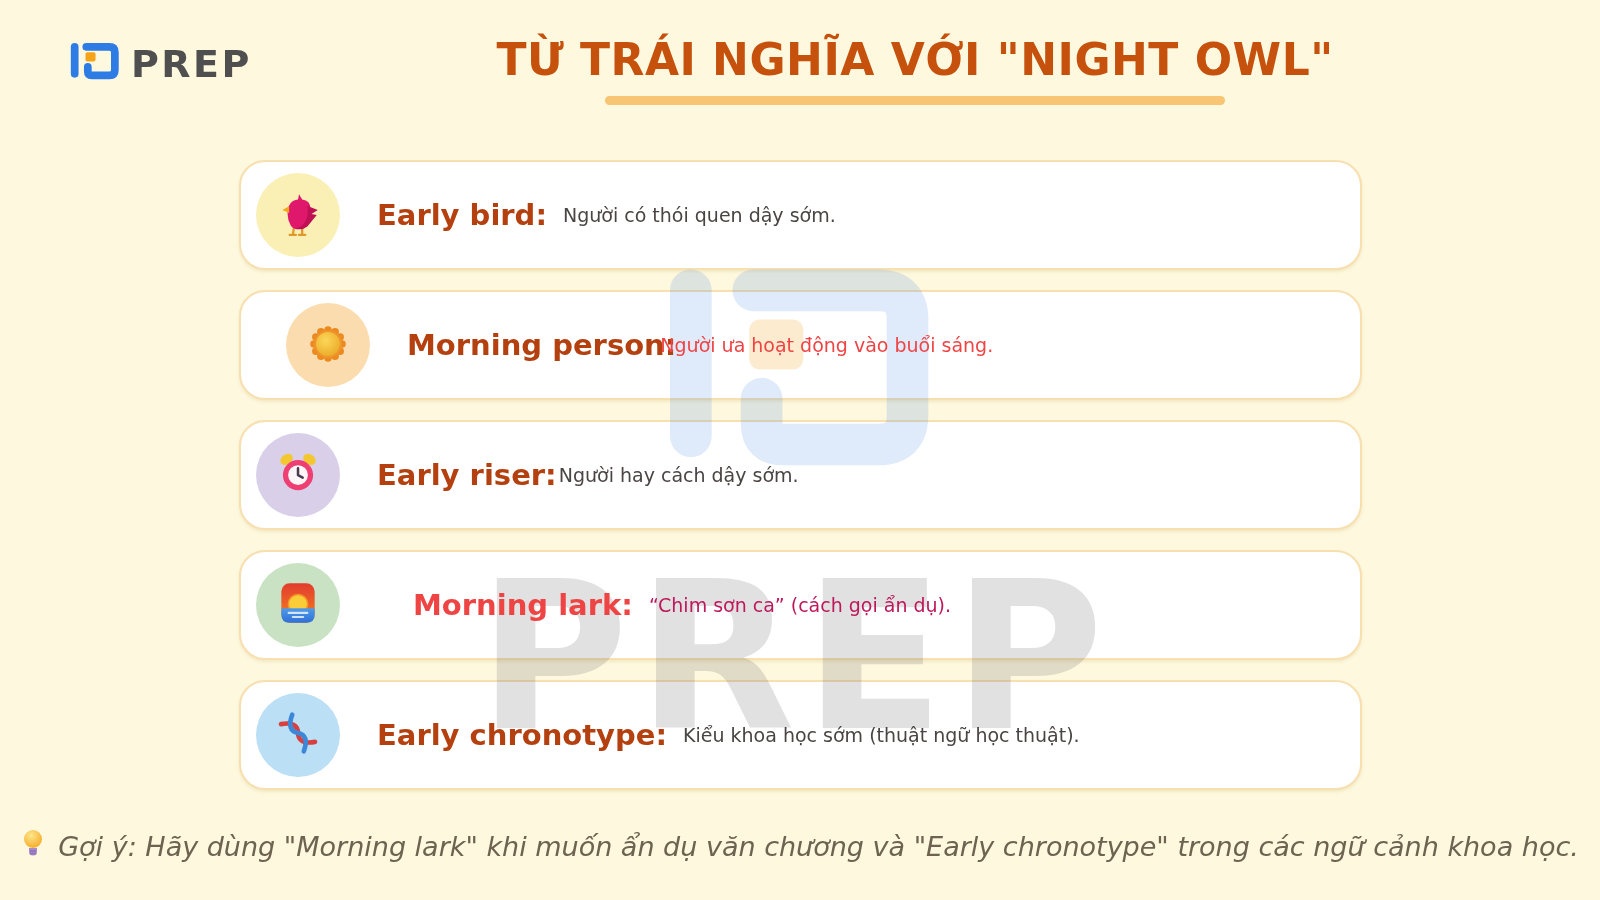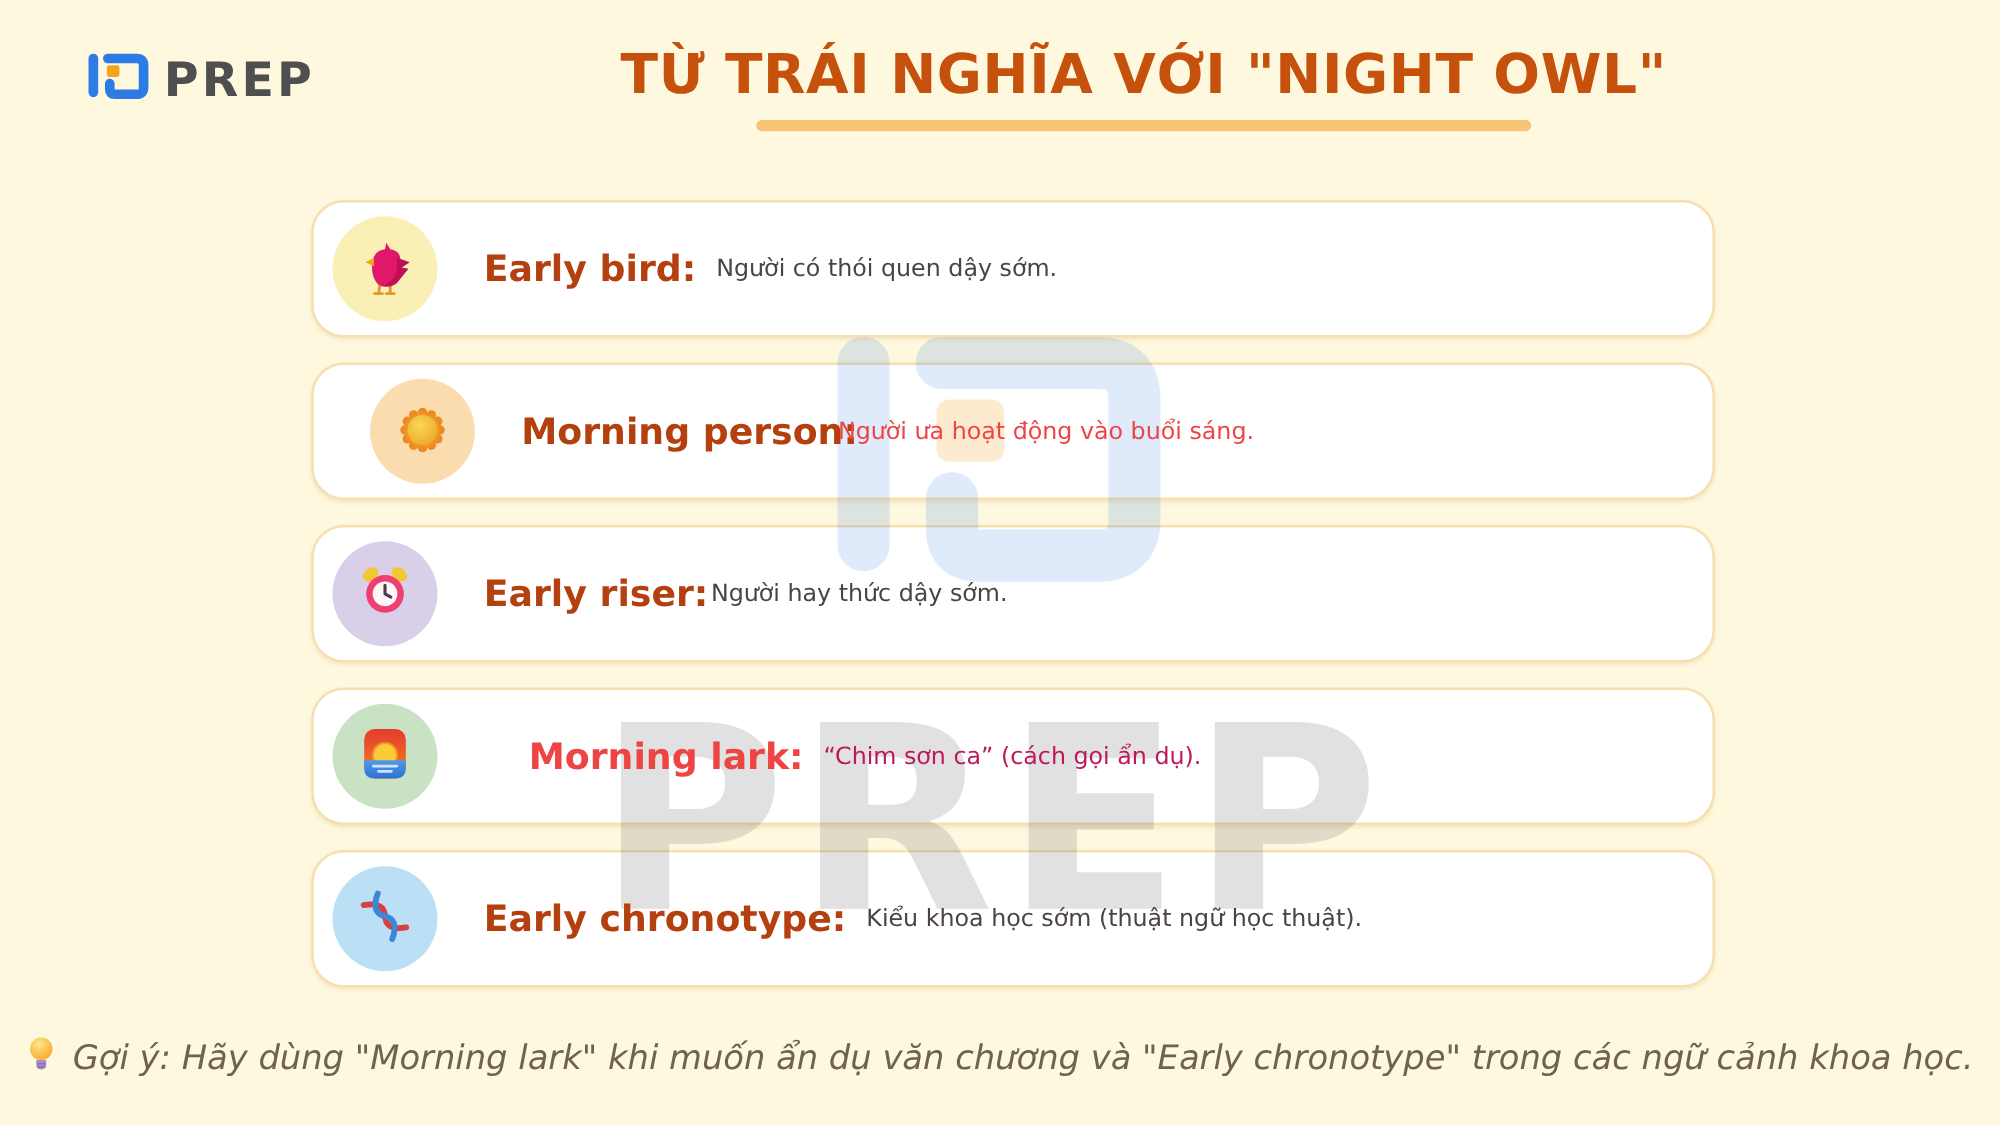--- a/index.html
+++ b/index.html
@@ -13,21 +13,21 @@
 
   
   .brand-block { position:absolute; left:66px; top:36px; display:flex; align-items:center; gap:9px; z-index:3; }
   .brand-word { font-size:38px; font-weight:700; color:#4F4F4F; letter-spacing:2.5px; }
 
   .title-wrap { position:absolute; top:34px; left:230px; right:0; text-align:center; z-index:3; }
   .page-title { font-size:44px; font-weight:700; color:#C5510D; letter-spacing:0.5px; }
   .title-underline { margin:11px auto 0 auto; width:620px; height:9px; border-radius:5px; background:#F7C573; }
 
   
-  .cards { position:absolute; left:249px; top:160px; width:1123px; }
+  .cards { position:absolute; left:239px; top:160px; width:1123px; }
   .card {
     height:110px; margin-bottom:20px;
     background:#FFFFFF;
     border:2px solid #F7DFB0;
     border-radius:26px;
     display:flex; align-items:center;
     padding:0 18px 0 15px;
     box-shadow:0 2px 3px rgba(205,165,90,0.18);
   }
   .icon-circle {
@@ -128,21 +128,21 @@
     <div class="icon-circle" style="background: rgb(217, 207, 233);">
         <span class="icon-slot"><svg width="50" height="50" viewBox="0 0 48 48">
             <ellipse cx="13" cy="11" rx="6.5" ry="4.8" transform="rotate(-35 13 11)" fill="#F3C72F"></ellipse>
             <ellipse cx="35" cy="11" rx="6.5" ry="4.8" transform="rotate(35 35 11)" fill="#F3C72F"></ellipse>
             <circle cx="24" cy="26" r="14.5" fill="#EE3E72"></circle>
             <circle cx="24" cy="26" r="9.5" fill="#FFF6F8"></circle>
             <path d="M24 26 V19.5 M24 26 L28.5 28.5" stroke="#4B3B4E" stroke-width="2.4" stroke-linecap="round" fill="none"></path>
           </svg></span>
       </div>
     <span class="term" style="color: rgb(181, 64, 15);">Early riser:</span>
-    <span class="definition gap-none" style="color: rgb(74, 68, 66);">Người hay thức dậy sớm.</span>
+    <span class="definition gap-none" style="color: rgb(74, 68, 66);">Người hay cách dậy sớm.</span>
   </div>
 
   <div class="card" style="border-color: rgb(247, 223, 176);">
     <div class="icon-circle" style="background: rgb(201, 226, 196);">
         <span class="icon-slot"><svg width="50" height="50" viewBox="0 0 48 48">
             <defs>
               <linearGradient id="sk" x1="0" y1="0" x2="0" y2="1">
                 <stop offset="0%" stop-color="#E23B2E"></stop>
                 <stop offset="100%" stop-color="#F5861F"></stop>
               </linearGradient>

